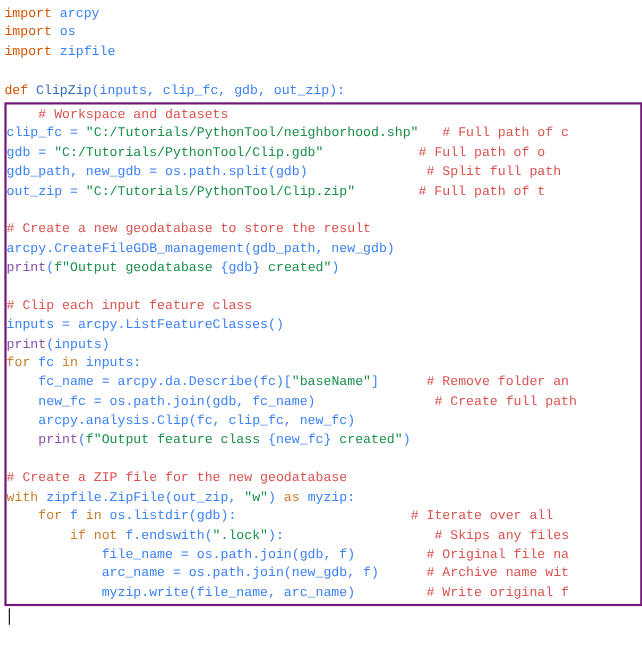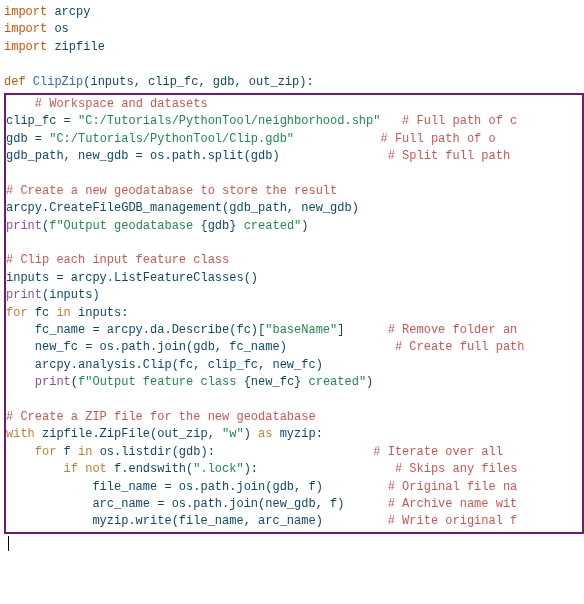--- a/index.html
+++ b/index.html
@@ -20,21 +20,21 @@
       border: 2px solid #701a75;
       margin: 2px 0;
       padding: 1px 0;
     }
     .kw-orange { color: #d35400; }      
     .kw-blue { color: #2e6fbf; }        
     .fn-purple { color: #8a4fa8; }      
     .kw-for { color: #c77d2d; }         
     .str-green { color: #1a8f4a; }      
     .comment { color: #d9534f; }        
-    .plain { color: #0c4a6e; }
+    .plain { color: #3b82f6; }
     .cursor-line {
       height: 16px;
       position: relative;
     }
     .cursor {
       position: absolute;
       width: 1px;
       height: 15px;
       background: #000;
       left: 4px;
@@ -48,20 +48,21 @@
 <div class="code-line"><span class="kw-orange">import</span><span class="plain"> os</span></div>
 <div class="code-line"><span class="kw-orange">import</span><span class="plain"> zipfile</span></div>
 <div class="code-line">&nbsp;</div>
 <div class="code-line"><span class="kw-orange">def </span><span class="kw-blue">ClipZip</span><span class="plain">(inputs, clip_fc, gdb, out_zip):</span></div>
 
 <div class="highlighted-block">
 <div class="code-line"><span class="plain">    </span><span class="comment"># Workspace and datasets</span></div>
 <div class="code-line"><span class="plain">clip_fc = </span><span class="str-green">"C:/Tutorials/PythonTool/neighborhood.shp"</span><span class="plain">   </span><span class="comment"># Full path of c</span></div>
 <div class="code-line"><span class="plain">gdb = </span><span class="str-green">"C:/Tutorials/PythonTool/Clip.gdb"</span><span class="plain">            </span><span class="comment"># Full path of o</span></div>
 <div class="code-line"><span class="plain">gdb_path, new_gdb = os.path.split(gdb)</span><span class="plain">               </span><span class="comment"># Split full path</span></div>
+<div class="code-line"><span class="plain">out_zip = </span><span class="str-green">"C:/Tutorials/PythonTool/Clip.zip"</span><span class="plain">        </span><span class="comment"># Full path of t</span></div>
 <div class="code-line">&nbsp;</div>
 <div class="code-line"><span class="comment"># Create a new geodatabase to store the result</span></div>
 <div class="code-line"><span class="plain">arcpy.CreateFileGDB_management(gdb_path, new_gdb)</span></div>
 <div class="code-line"><span class="fn-purple">print</span><span class="plain">(</span><span class="str-green">f"Output geodatabase </span><span class="plain">{gdb}</span><span class="str-green"> created"</span><span class="plain">)</span></div>
 <div class="code-line">&nbsp;</div>
 <div class="code-line"><span class="comment"># Clip each input feature class</span></div>
 <div class="code-line"><span class="plain">inputs = arcpy.ListFeatureClasses()</span></div>
 <div class="code-line"><span class="fn-purple">print</span><span class="plain">(inputs)</span></div>
 <div class="code-line"><span class="kw-for">for</span><span class="plain"> fc </span><span class="kw-for">in</span><span class="plain"> inputs:</span></div>
 <div class="code-line"><span class="plain">    fc_name = arcpy.da.Describe(fc)[</span><span class="str-green">"baseName"</span><span class="plain">]</span><span class="plain">      </span><span class="comment"># Remove folder an</span></div>

